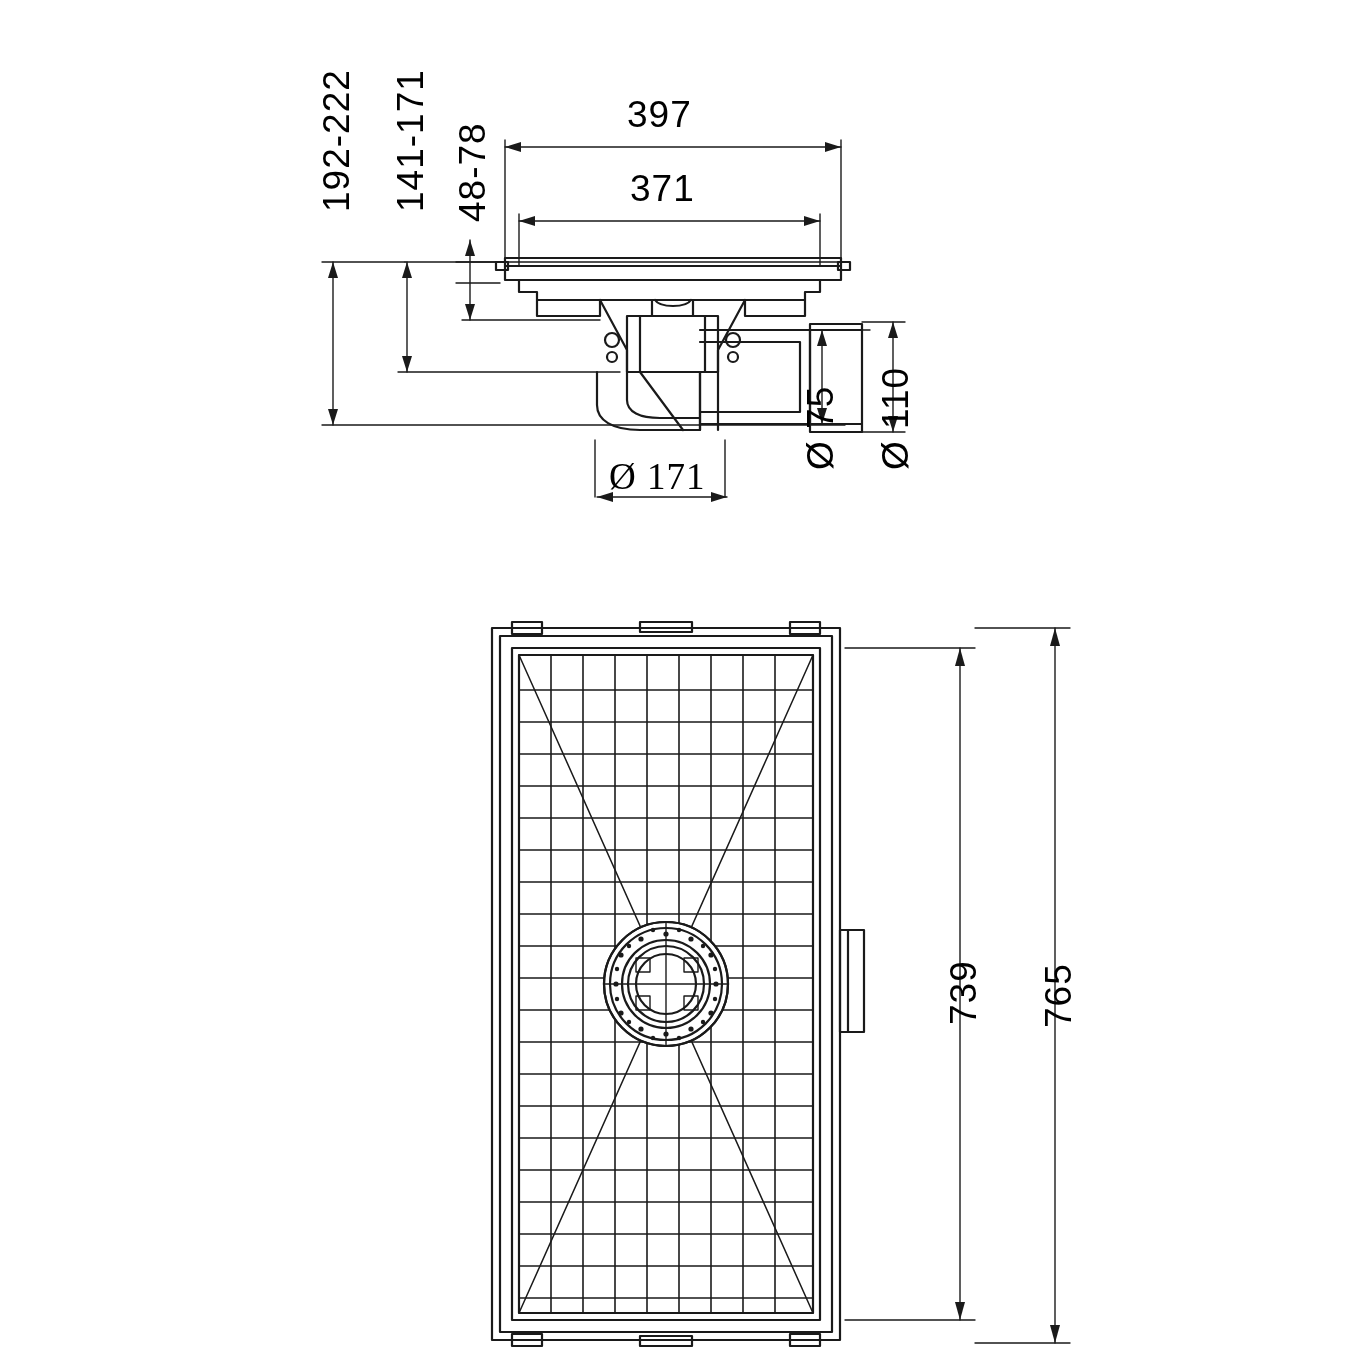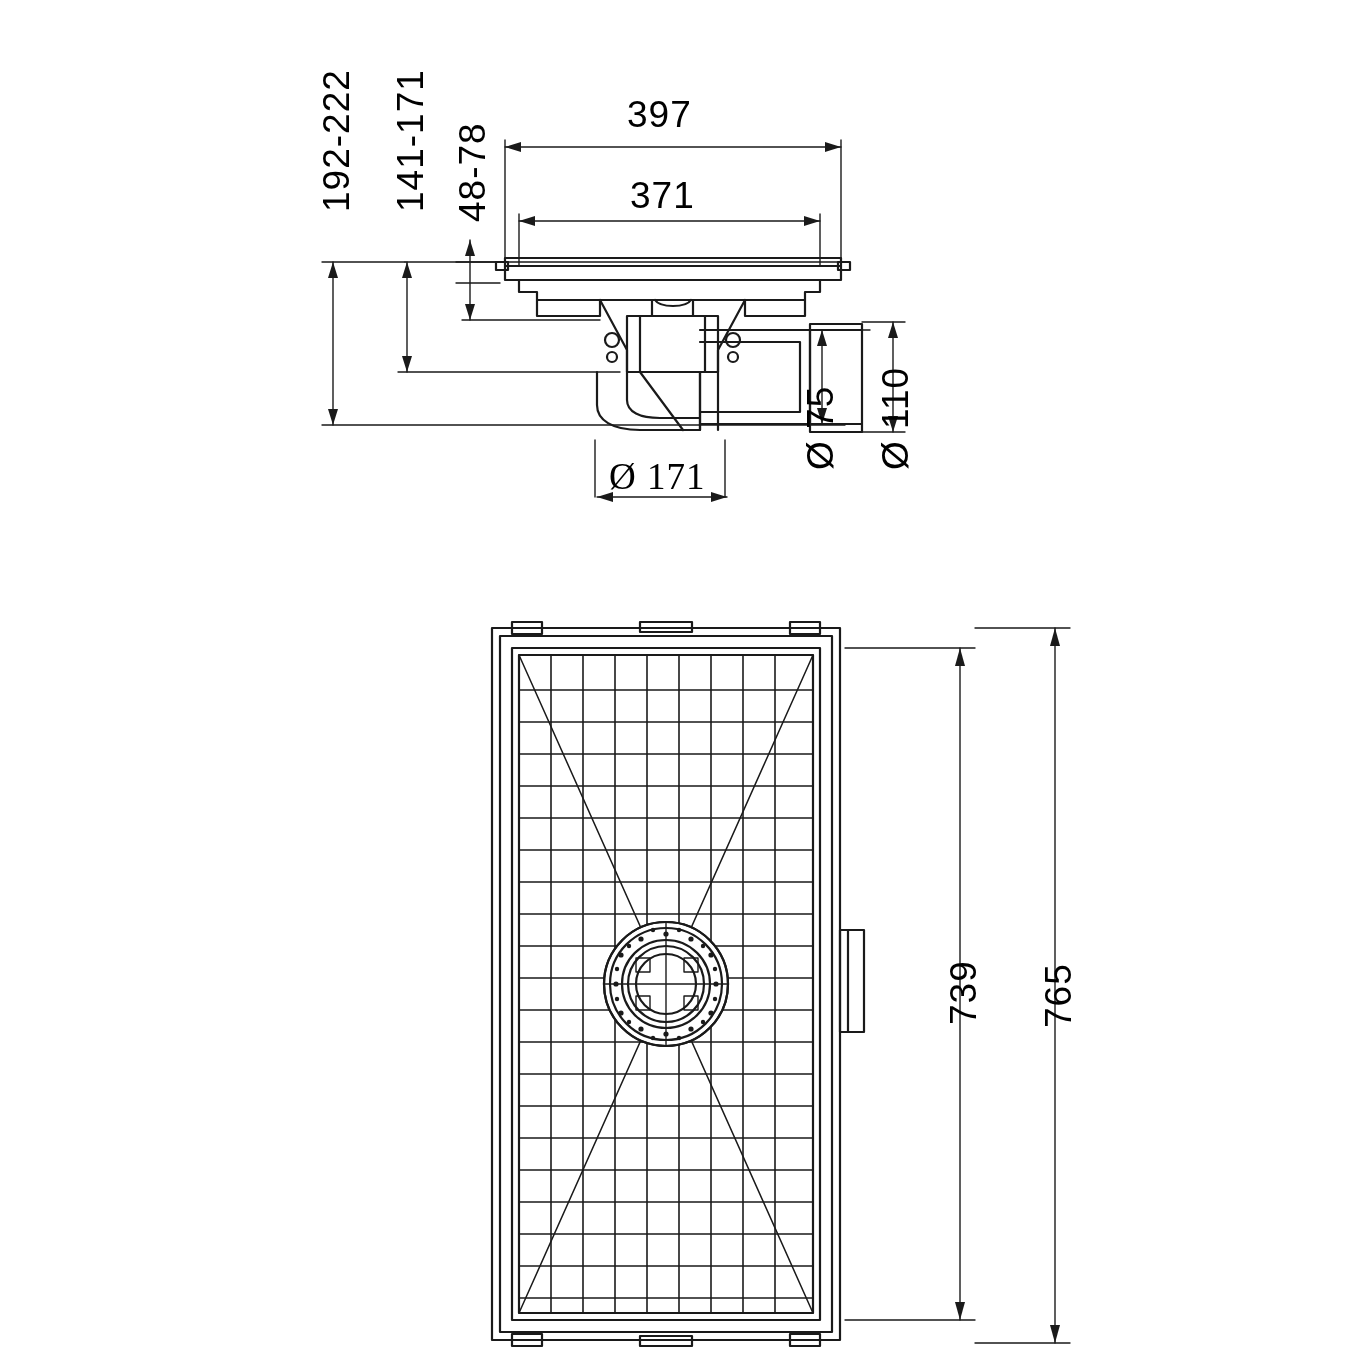--- a/index.html
+++ b/index.html
@@ -265,21 +265,21 @@
   </svg>
 
   <div class="dim-label rot" style="left:316px; top:212px;">192-222</div>
 
   <div class="dim-label rot" style="left:390px; top:212px;">141-171</div>
 
   <div class="dim-label rot" style="left:452px; top:222px;">48-78</div>
 
   <div class="dim-label" style="left:627px; top:94px;">397</div>
 
-  <div class="dim-label" style="left:630px; top:175px;">371</div>
+  <div class="dim-label" style="left:630px; top:168px;">371</div>
 
   <div class="dim-label" style="left:609px; top:455px;font-family:Liberation Serif, serif;">Ø 171</div>
 
   <div class="dim-label rot" style="left:800px; top:470px;">Ø 75</div>
 
   <div class="dim-label rot" style="left:875px; top:470px;">Ø 110</div>
 
   <div class="dim-label rot" style="left:943px; top:1025px;">739</div>
 
   <div class="dim-label rot" style="left:1038px; top:1028px;">765</div>

